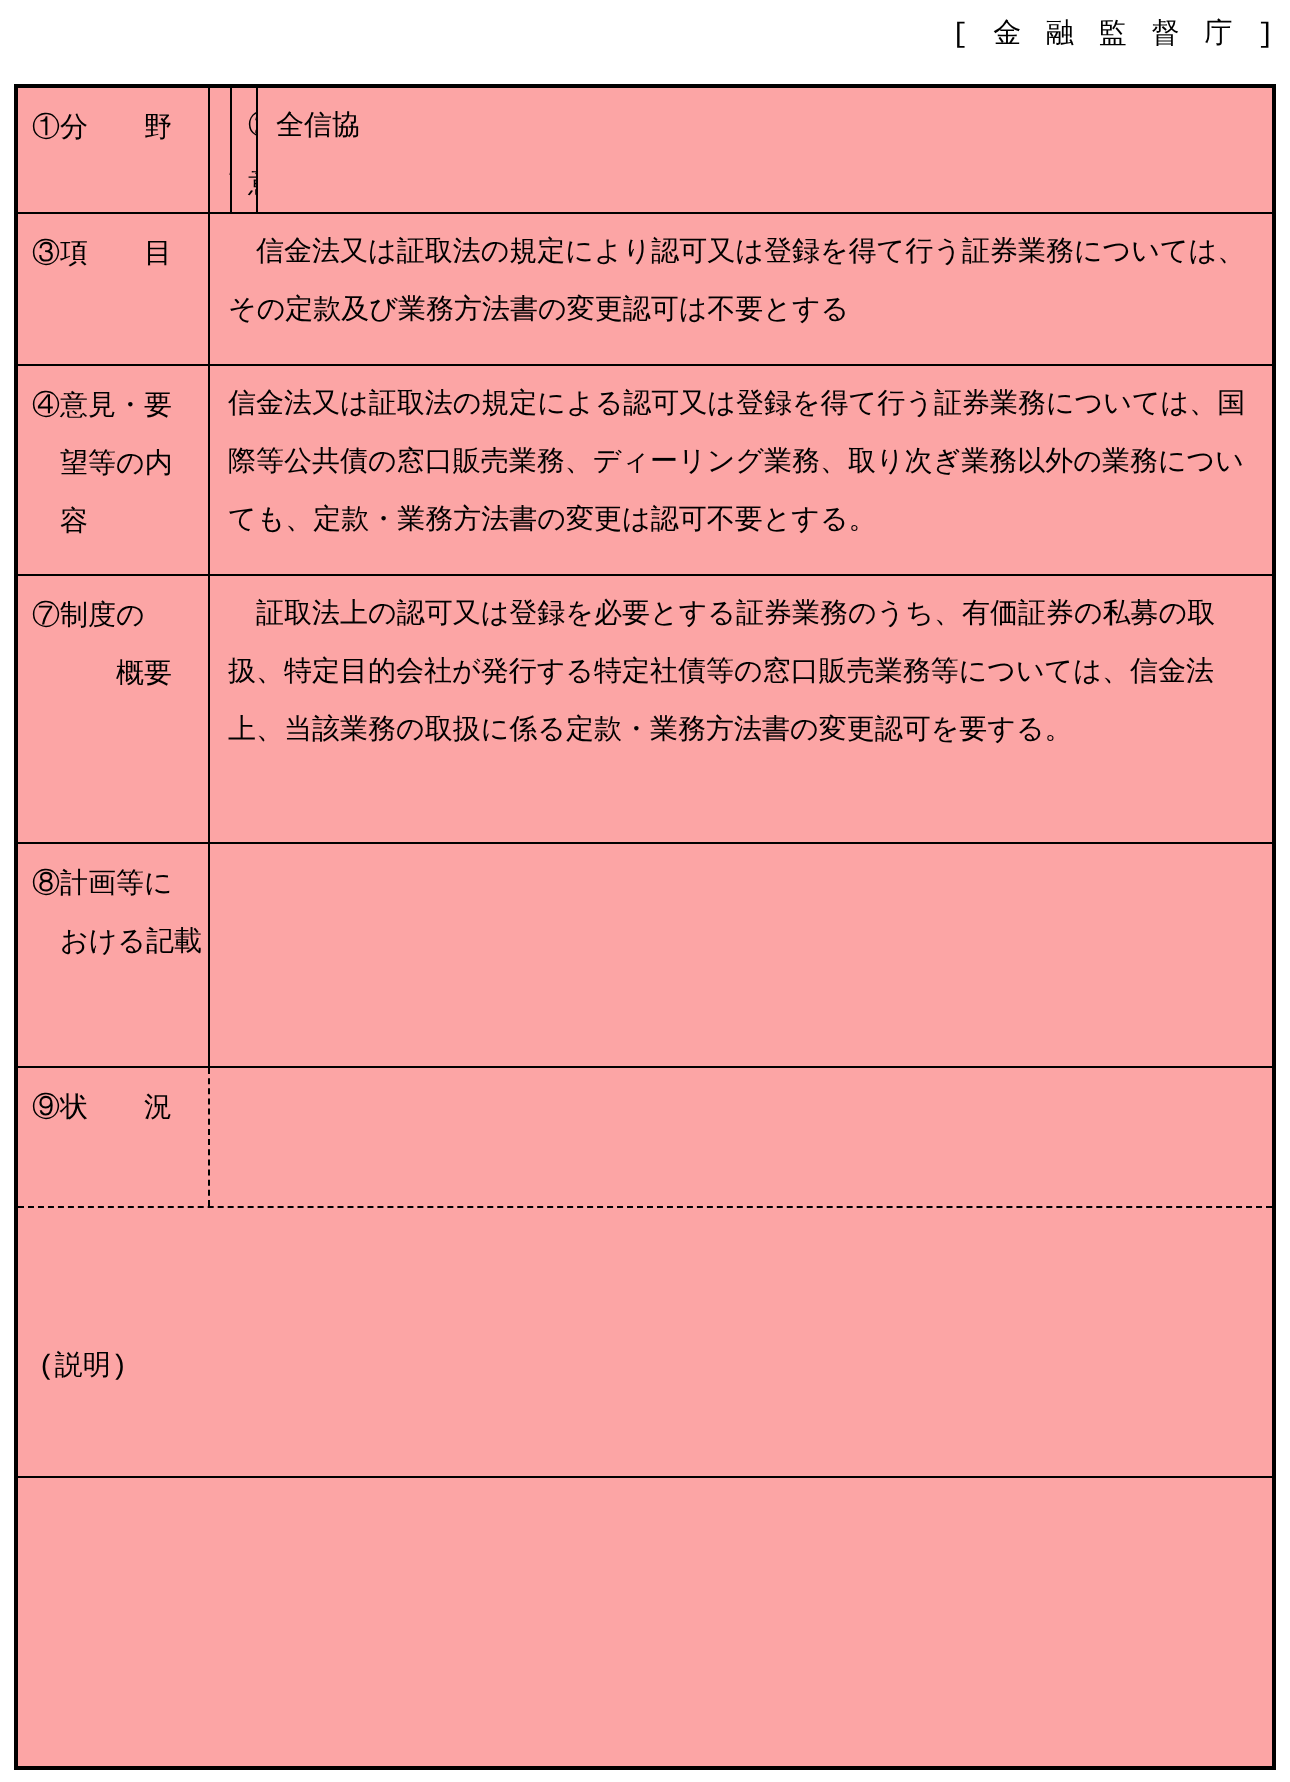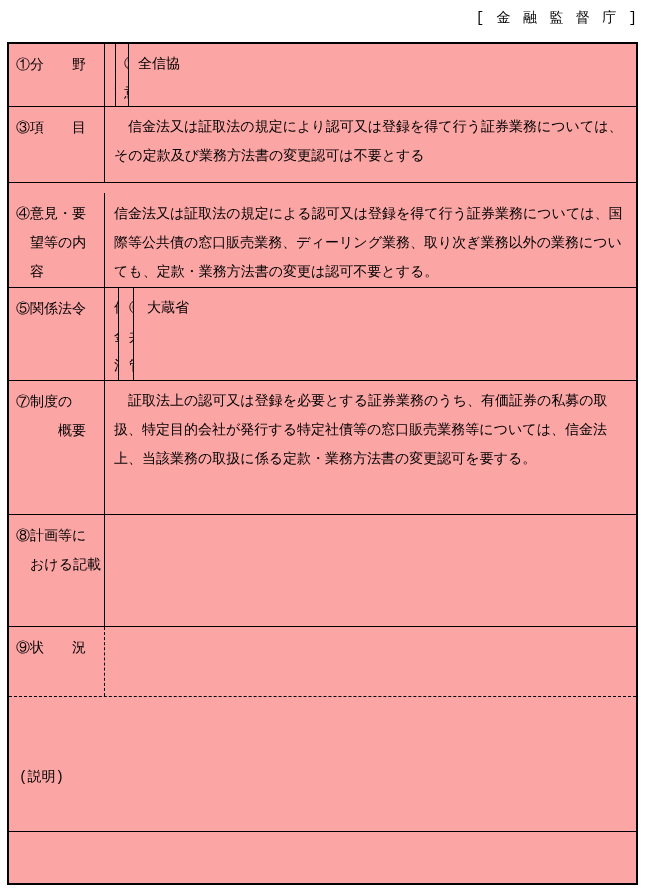--- a/index.html
+++ b/index.html
@@ -29,21 +29,21 @@
     width: 631px;
     height: 843px;
     border: 2px solid #000000;
     display: flex;
     flex-direction: column;
     background: #fca5a5;
   }
   .row { display: flex; flex-shrink: 0; border-bottom: 1px solid #000000; }
   .r1 { height: 63px; }
   .r2 { height: 76px; justify-content: flex-end; }
-  .r3 { height: 105px; align-items: flex-end; }
+  .r3 { height: 105px; }
   .r4 { height: 93px; }
   .r5 { height: 134px; }
   .r6 { height: 112px; }
   .r7 { height: 70px; border-bottom: 1px dashed #000000; }
   .r8 { height: 135px; }
   .r9 { flex: 1; border-bottom: none; }
   .cell { white-space: pre-wrap; overflow: hidden; }
   .c-label {
     width: 96px;
     flex-shrink: 0;
@@ -83,26 +83,20 @@
       <div class="cell c-content">　信金法又は証取法の規定により認可又は登録を得て行う証券業務については、その定款及び業務方法書の変更認可は不要とする</div>
     </div>
 
     <div class="row r3">
       <div class="cell c-label">④意見・要
 　望等の内
 　容</div>
       <div class="cell c-content">信金法又は証取法の規定による認可又は登録を得て行う証券業務については、国際等公共債の窓口販売業務、ディーリング業務、取り次ぎ業務以外の業務についても、定款・業務方法書の変更は認可不要とする。</div>
     </div>
 
-    <div class="row r4">
-      <div class="cell c-label">⑤関係法令</div>
-      <div class="cell c-content c-fixed w-r4-value">信金法施行規則第４条第１号</div>
-      <div class="cell c-content c-fixed w-r4-kyokan">⑥共管</div>
-      <div class="cell c-content pad-indent">大蔵省</div>
-    </div>
 
     <div class="row r5">
       <div class="cell c-label">⑦制度の
 　　　概要</div>
       <div class="cell c-content">　証取法上の認可又は登録を必要とする証券業務のうち、有価証券の私募の取扱、特定目的会社が発行する特定社債等の窓口販売業務等については、信金法上、当該業務の取扱に係る定款・業務方法書の変更認可を要する。</div>
     </div>
 
     <div class="row r6">
       <div class="cell c-label">⑧計画等に
 　おける記載</div>

